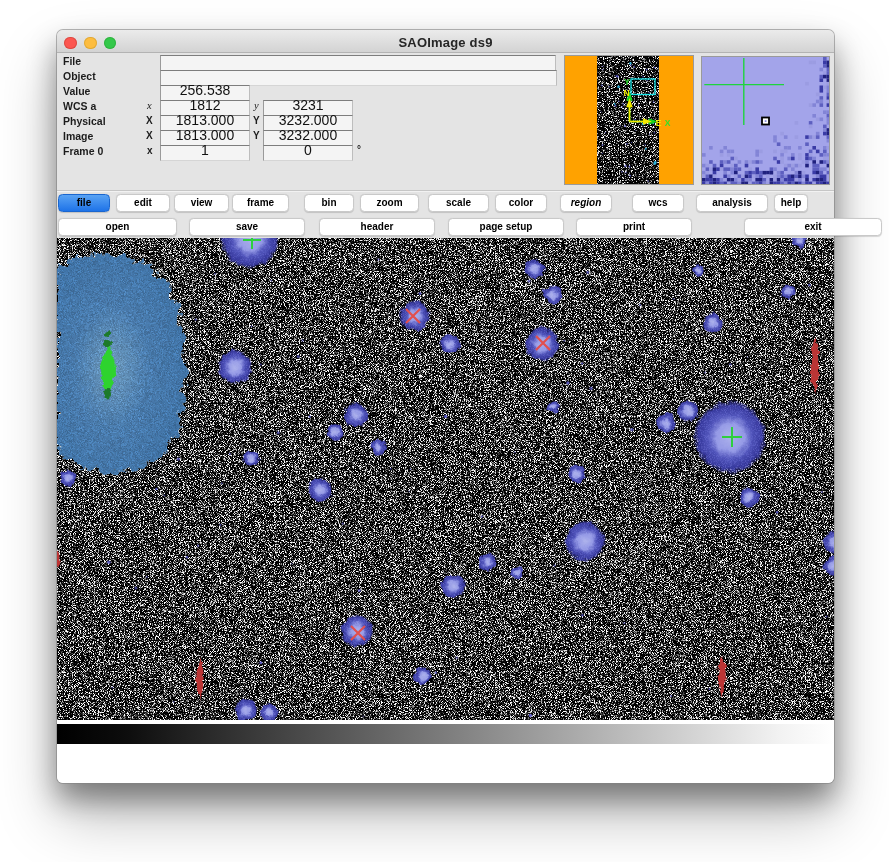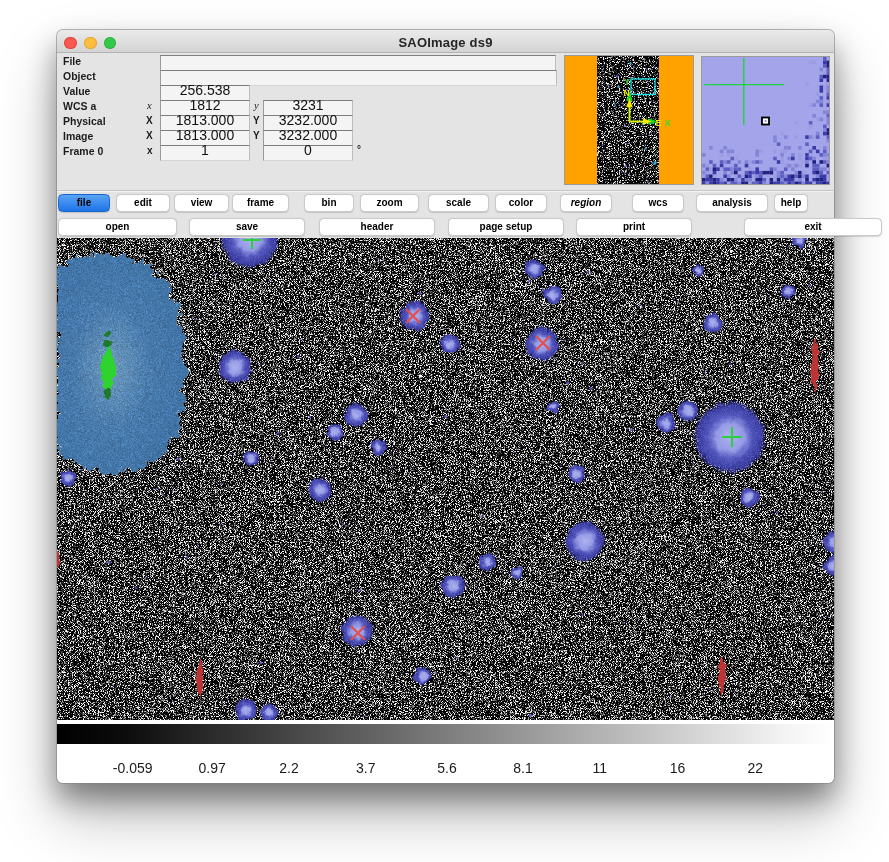--- a/index.html
+++ b/index.html
@@ -16,21 +16,21 @@
 .axi { position:absolute; font-size:10.5px; font-style:italic; font-family:"Liberation Serif",serif; color:#1c1c1c; }
 .fld { position:absolute; height:16px; background:#f4f4f4; border:1px solid #9a9a9a;
   border-top-color:#7d7d7d; border-bottom-color:#d5d5d5; border-right-color:#bdbdbd; font-size:14px; color:#111;
   text-align:center; line-height:9px; }
 .btn { position:absolute; height:18px; background:#fff; border:1px solid #c9c9c9; border-radius:4.5px;
   box-shadow:0 0.5px 1px rgba(0,0,0,0.15); font-size:10px; font-weight:600; color:#000;
   text-align:center; line-height:16px; }
 .btnblue { background:linear-gradient(#59a3f4,#1e73e8); border-color:#1a66cf; }
 #cbar { position:absolute; left:0; top:694px; width:777px; height:20px;
   background:linear-gradient(to right,#000 0%,#0d0d0d 9%,#f2f2f2 93%,#fff 100%); }
-.cl { position:absolute; top:730px; font-size:14px; color:#1a1a1a; transform:translateX(-50%); }
+.cl { position:absolute; top:680px; font-size:11px; color:#1a1a1a; transform:translateX(-50%); }
 </style>
 </head>
 <body>
 <div id="win">
   <div id="titlebar">
     <div class="tl" style="left:7.25px; background:#fc5650; box-shadow:inset 0 0 0 1px rgba(190,60,50,0.5);"></div>
     <div class="tl" style="left:27.25px; background:#fdbd40; box-shadow:inset 0 0 0 1px rgba(200,150,40,0.5);"></div>
     <div class="tl" style="left:46.75px; background:#34c84a; box-shadow:inset 0 0 0 1px rgba(40,160,50,0.5);"></div>
     <div id="title">SAOImage ds9</div>
   </div>

